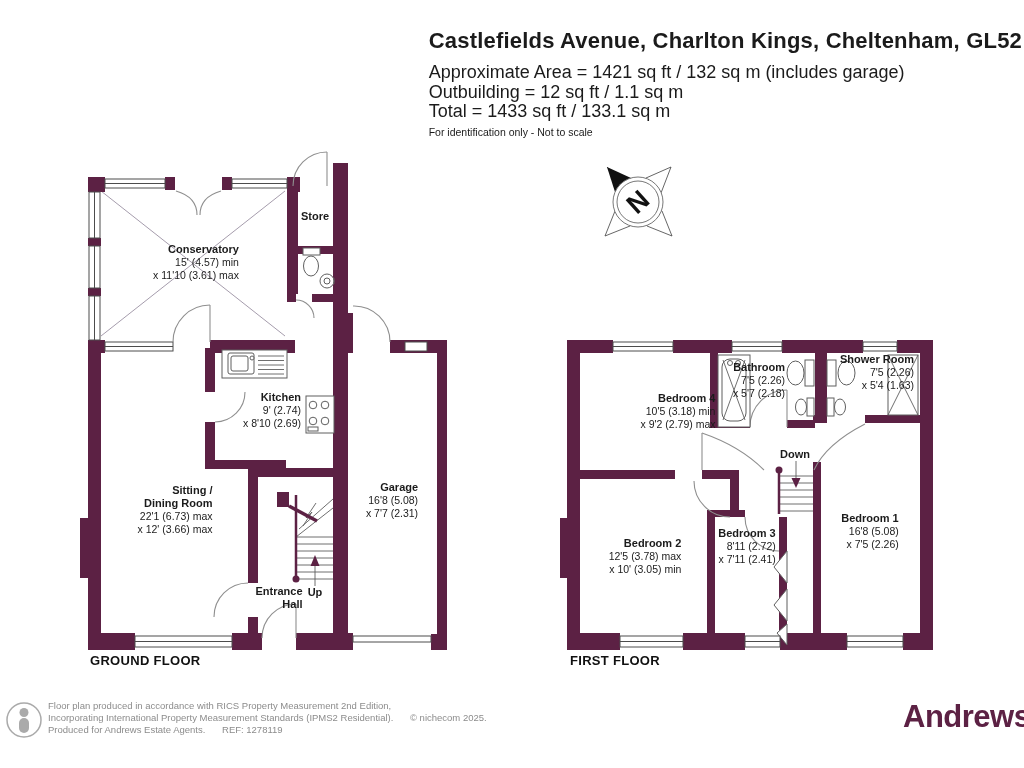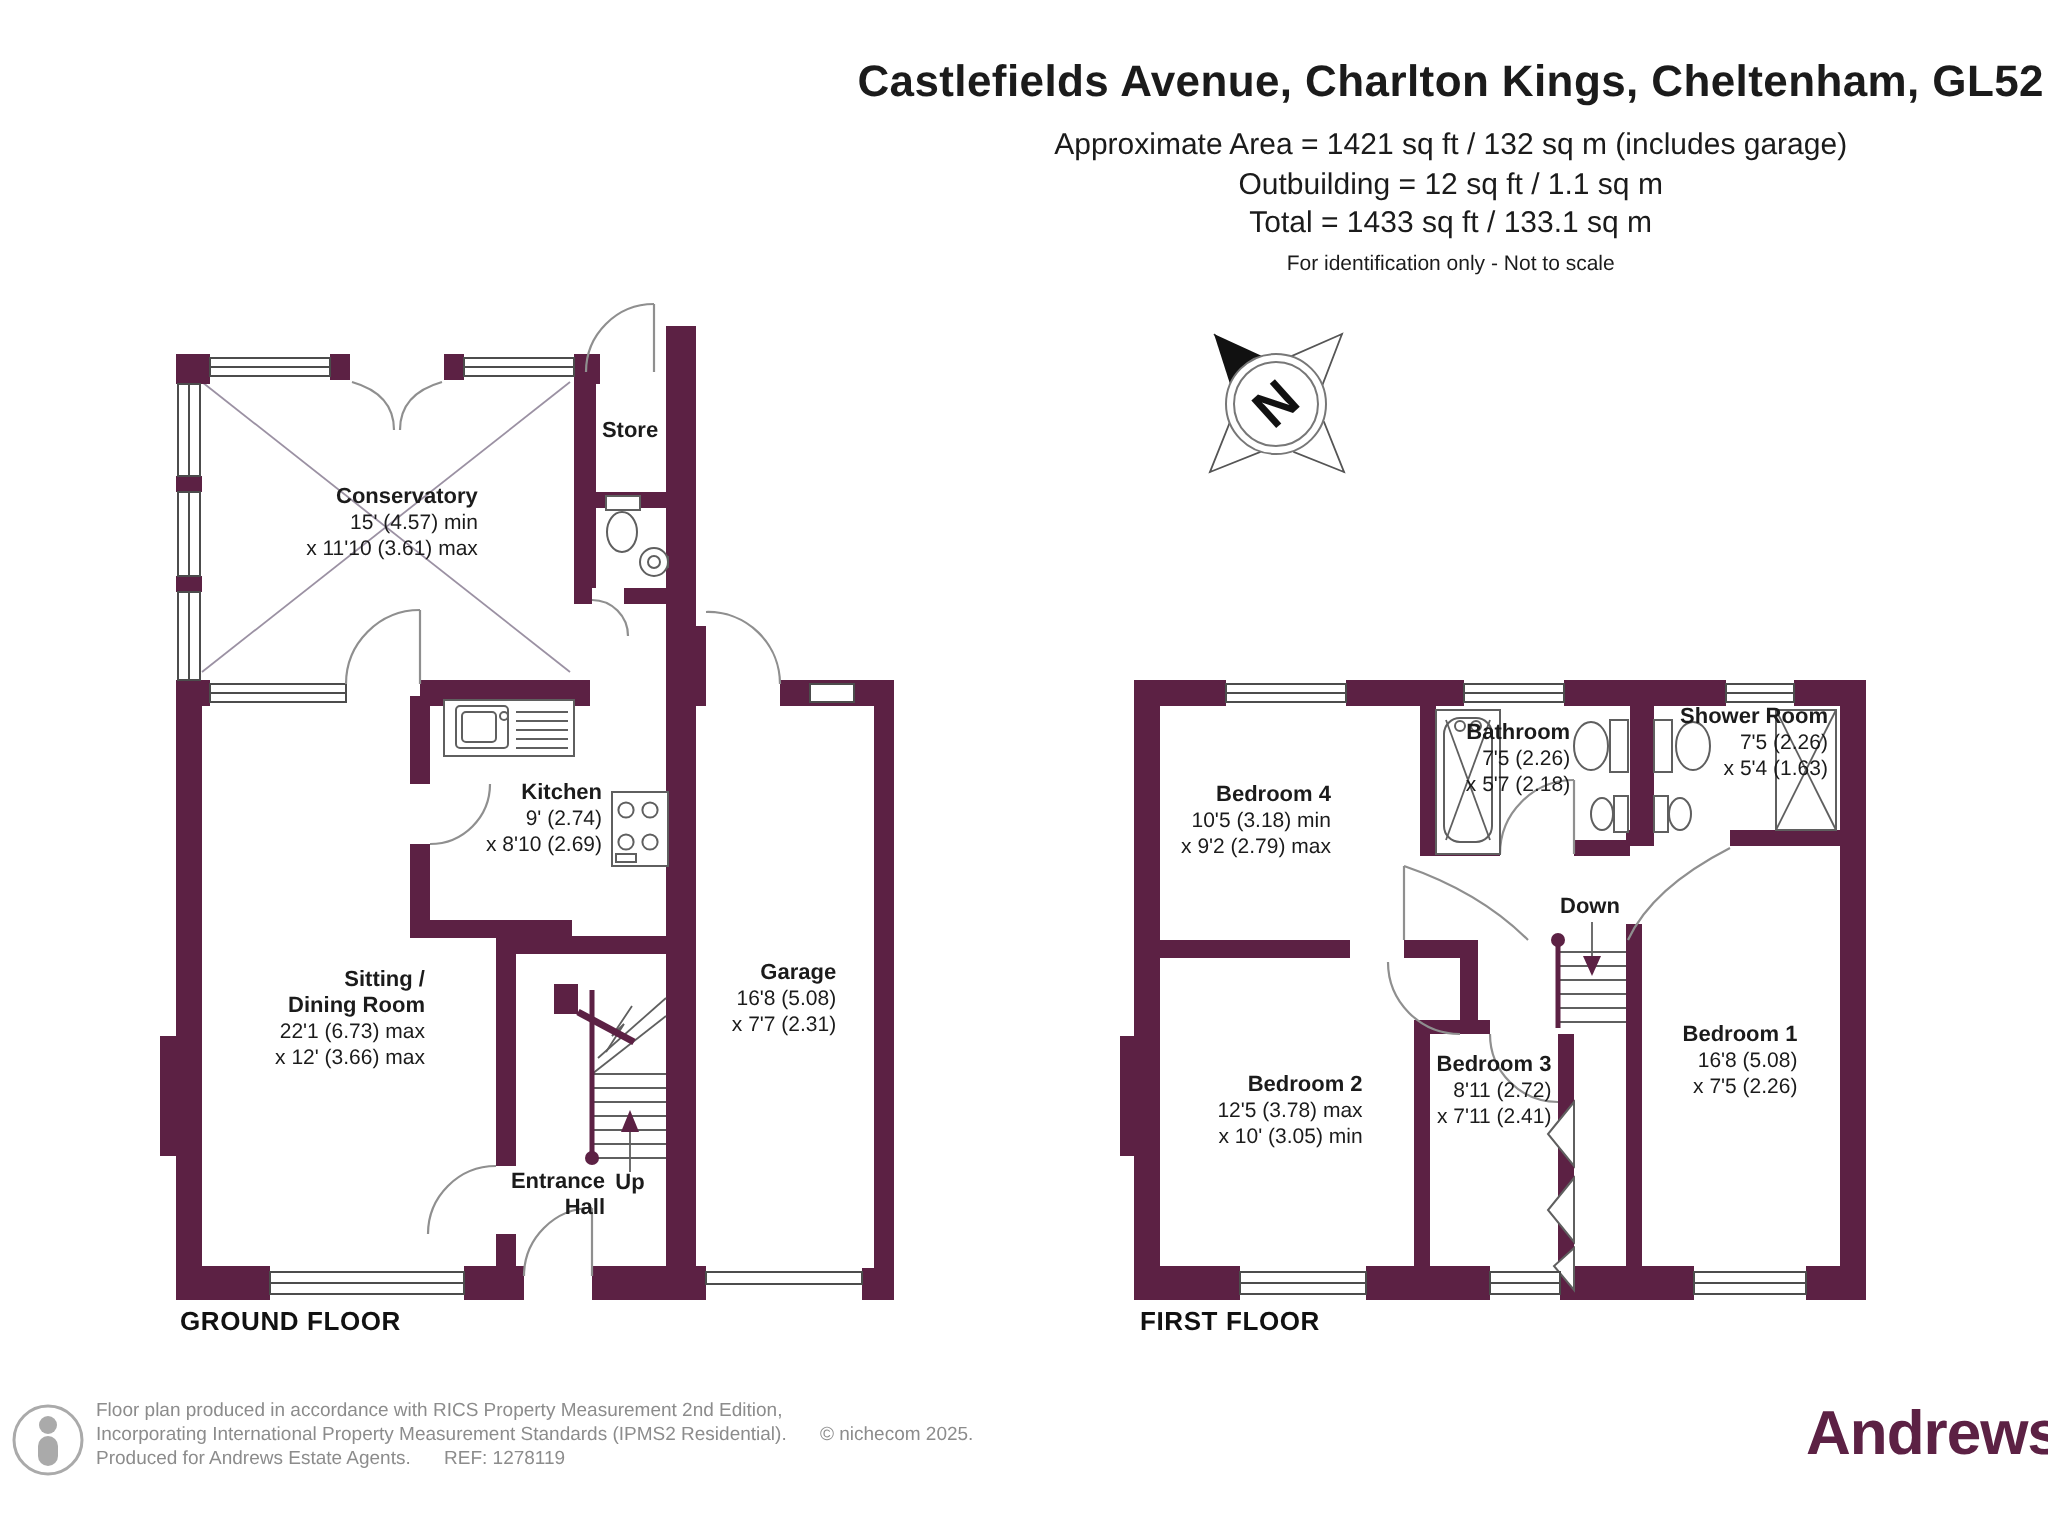--- a/index.html
+++ b/index.html
@@ -1,20 +1,20 @@
 <!DOCTYPE html>
 <html><head>
 <meta charset="utf-8">
 <style>
   html,body{margin:0;padding:0;background:#fff;}
   .page{position:relative;width:1024px;height:768px;background:#fff;overflow:hidden;
         font-family:"Liberation Sans", sans-serif;color:#1b1b1b;}
-  .hdr{position:absolute;top:28px;right:2px;text-align:center;}
+  .hdr{position:absolute;top:28px;right:2px;text-align:left;}
   .hdr .title{font-size:22px;font-weight:bold;margin:0 0 9px 0;letter-spacing:.2px;}
-  .hdr .area{font-size:15px;line-height:19.5px;}
+  .hdr .area{font-size:18px;line-height:19.5px;}
   .hdr .note{font-size:10.5px;margin-top:4px;}
   svg.plan{position:absolute;left:0;top:0;}
   .w{fill:#5c2144;}
   .win{fill:#ffffff;stroke:#4c4c4c;stroke-width:1;}
   .ln{stroke:#4c4c4c;stroke-width:1;fill:none;}
   .door{fill:none;stroke:#8f8f8f;stroke-width:1.1;}
   .leaf{stroke:#5c2144;stroke-width:3.5;}
   .st{stroke:#5f5f5f;stroke-width:0.9;fill:none;}
   .xln{stroke:#9b91a3;stroke-width:0.9;}
   .fx{fill:#ffffff;stroke:#5f5f5f;stroke-width:1;}
@@ -309,21 +309,21 @@
   </div>
   <div class="lbl" style="left:315px;top:592px">
     <b>Up</b>
   </div>
   <div class="lbl" style="left:392px;top:500px">
     <b>Garage</b><br>
     <span>16'8 (5.08)</span><br>
     <span>x 7'7 (2.31)</span>
   </div>
 
-  <div class="lbl" style="left:628px;top:411px">
+  <div class="lbl" style="left:678px;top:411px">
     <b>Bedroom 4</b><br>
     <span>10'5 (3.18) min</span><br>
     <span>x 9'2 (2.79) max</span>
   </div>
   <div class="lbl" style="left:759px;top:380px">
     <b>Bathroom</b><br>
     <span>7'5 (2.26)</span><br>
     <span>x 5'7 (2.18)</span>
   </div>
   <div class="lbl" style="left:877px;top:372px">

